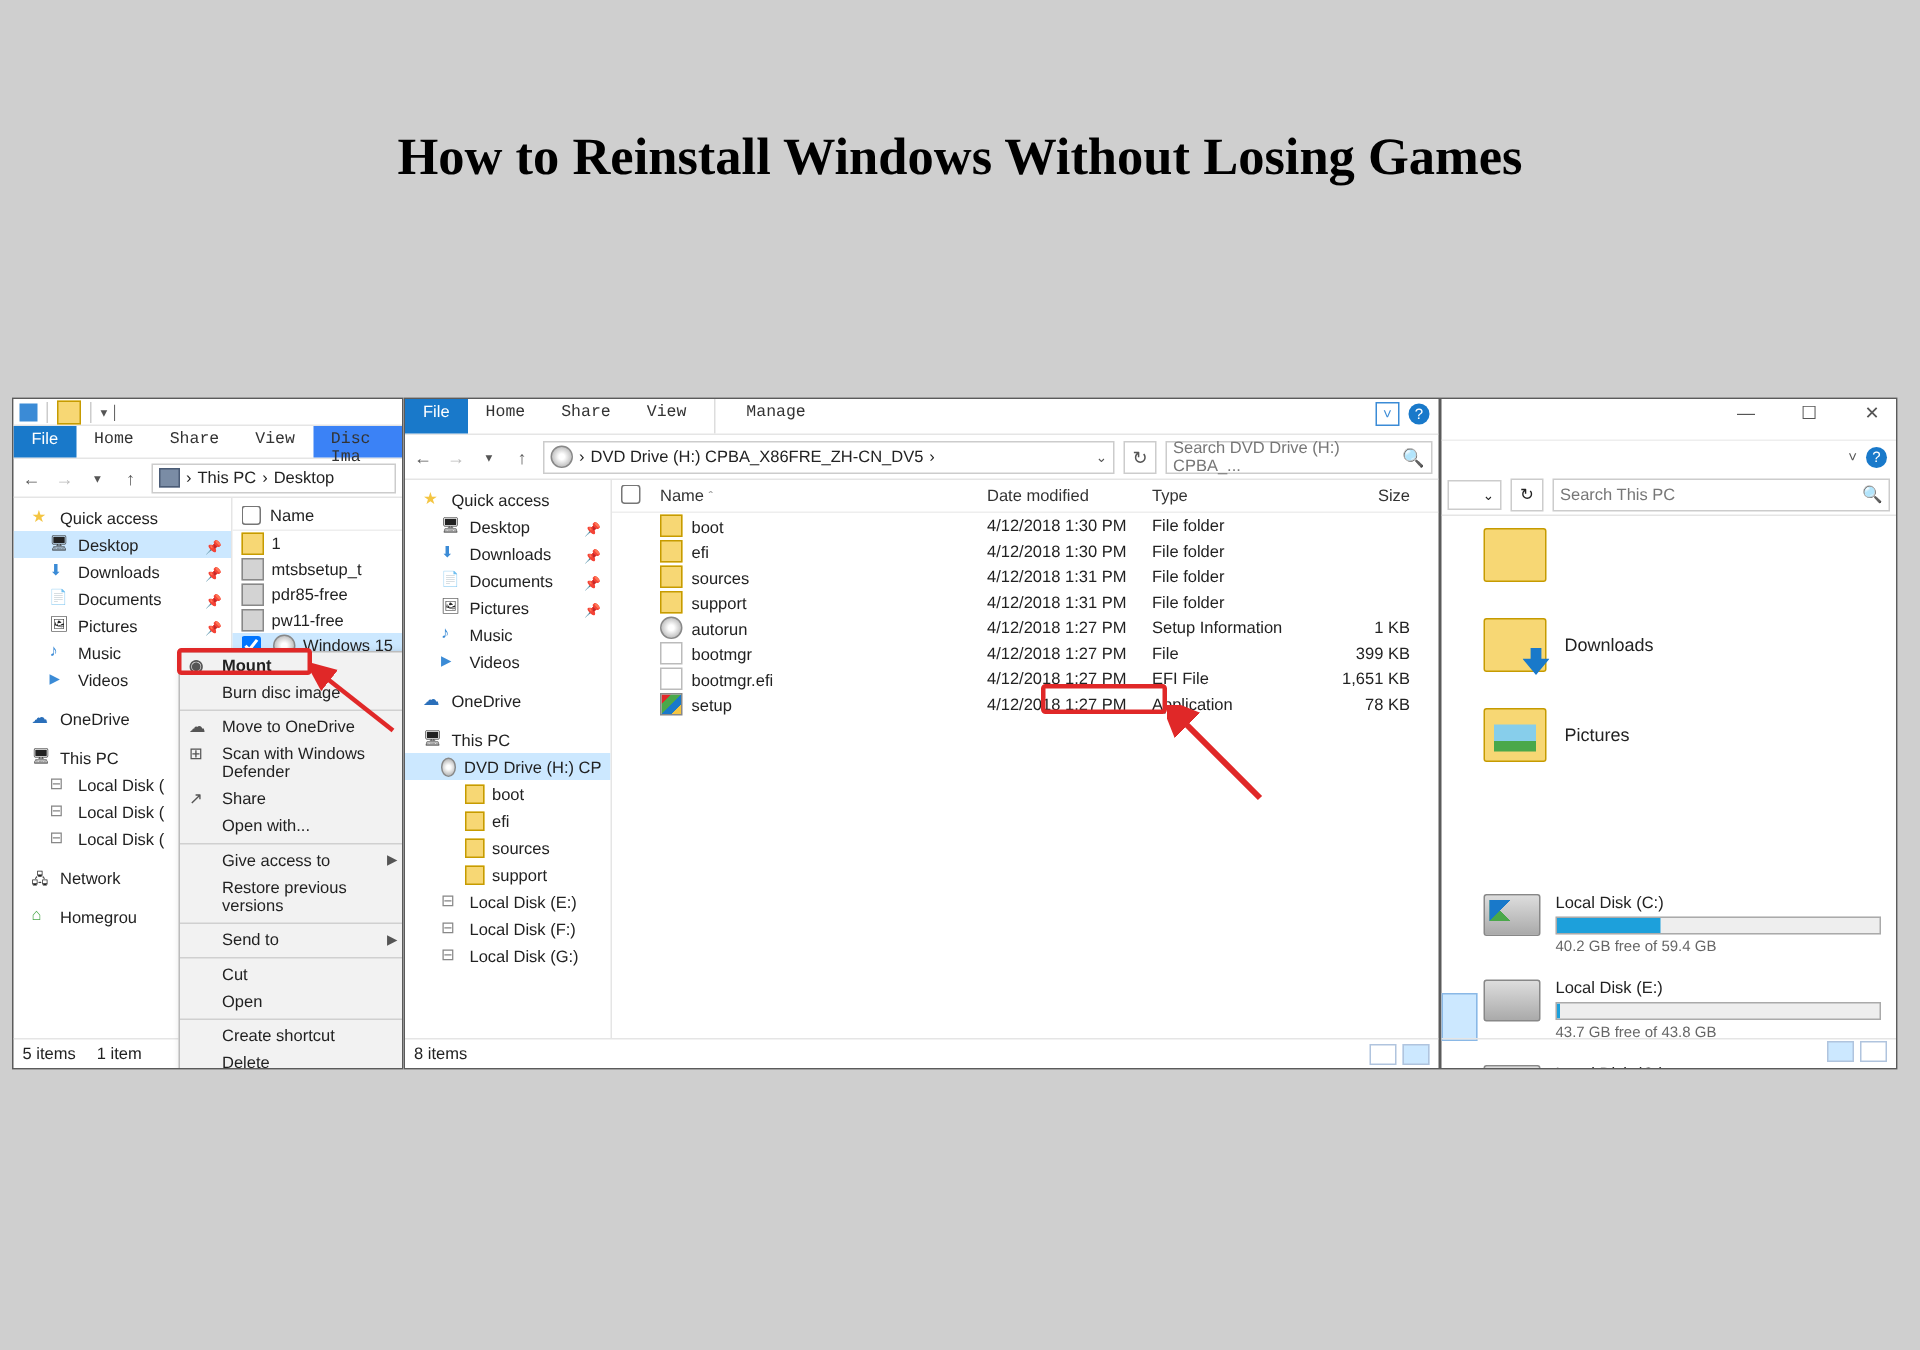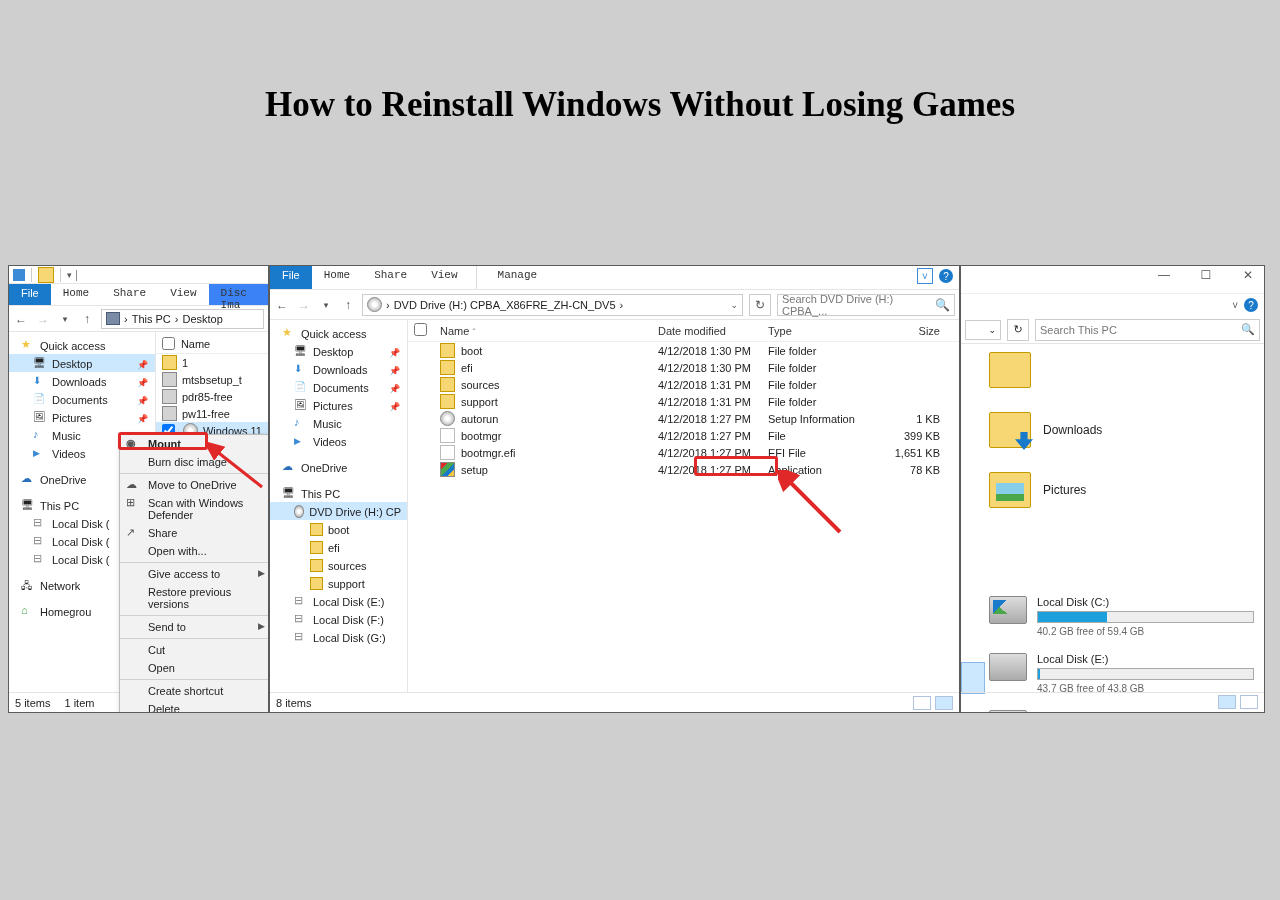--- a/index.html
+++ b/index.html
@@ -258,21 +258,21 @@
               <span class="fico exe"></span>
               <span>pdr85-free</span>
             </div>
             <div class="frow">
               <span class="fico exe"></span>
               <span>pw11-free</span>
             </div>
             <div class="frow hilite">
               <input type="checkbox" checked="" style="margin-right: 3px;">
               <span style="width:15px;height:15px;border-radius:50%;background:radial-gradient(circle,#fff 20%,#b8b8b8 80%);border:1px solid #888;display:inline-block"></span>
-              <span>Windows 11</span>
+              <span>Windows 15</span>
             </div>
           </div>
       </div>
     </div>
 
     <div class="ctxmenu">
       <div class="cmi bold"><span class="cmicon">◉</span><span>Mount</span></div>
       <div class="cmi"><span>Burn disc image</span></div>
       <hr>
       <div class="cmi"><span class="cmicon">☁</span><span>Move to OneDrive</span></div>

